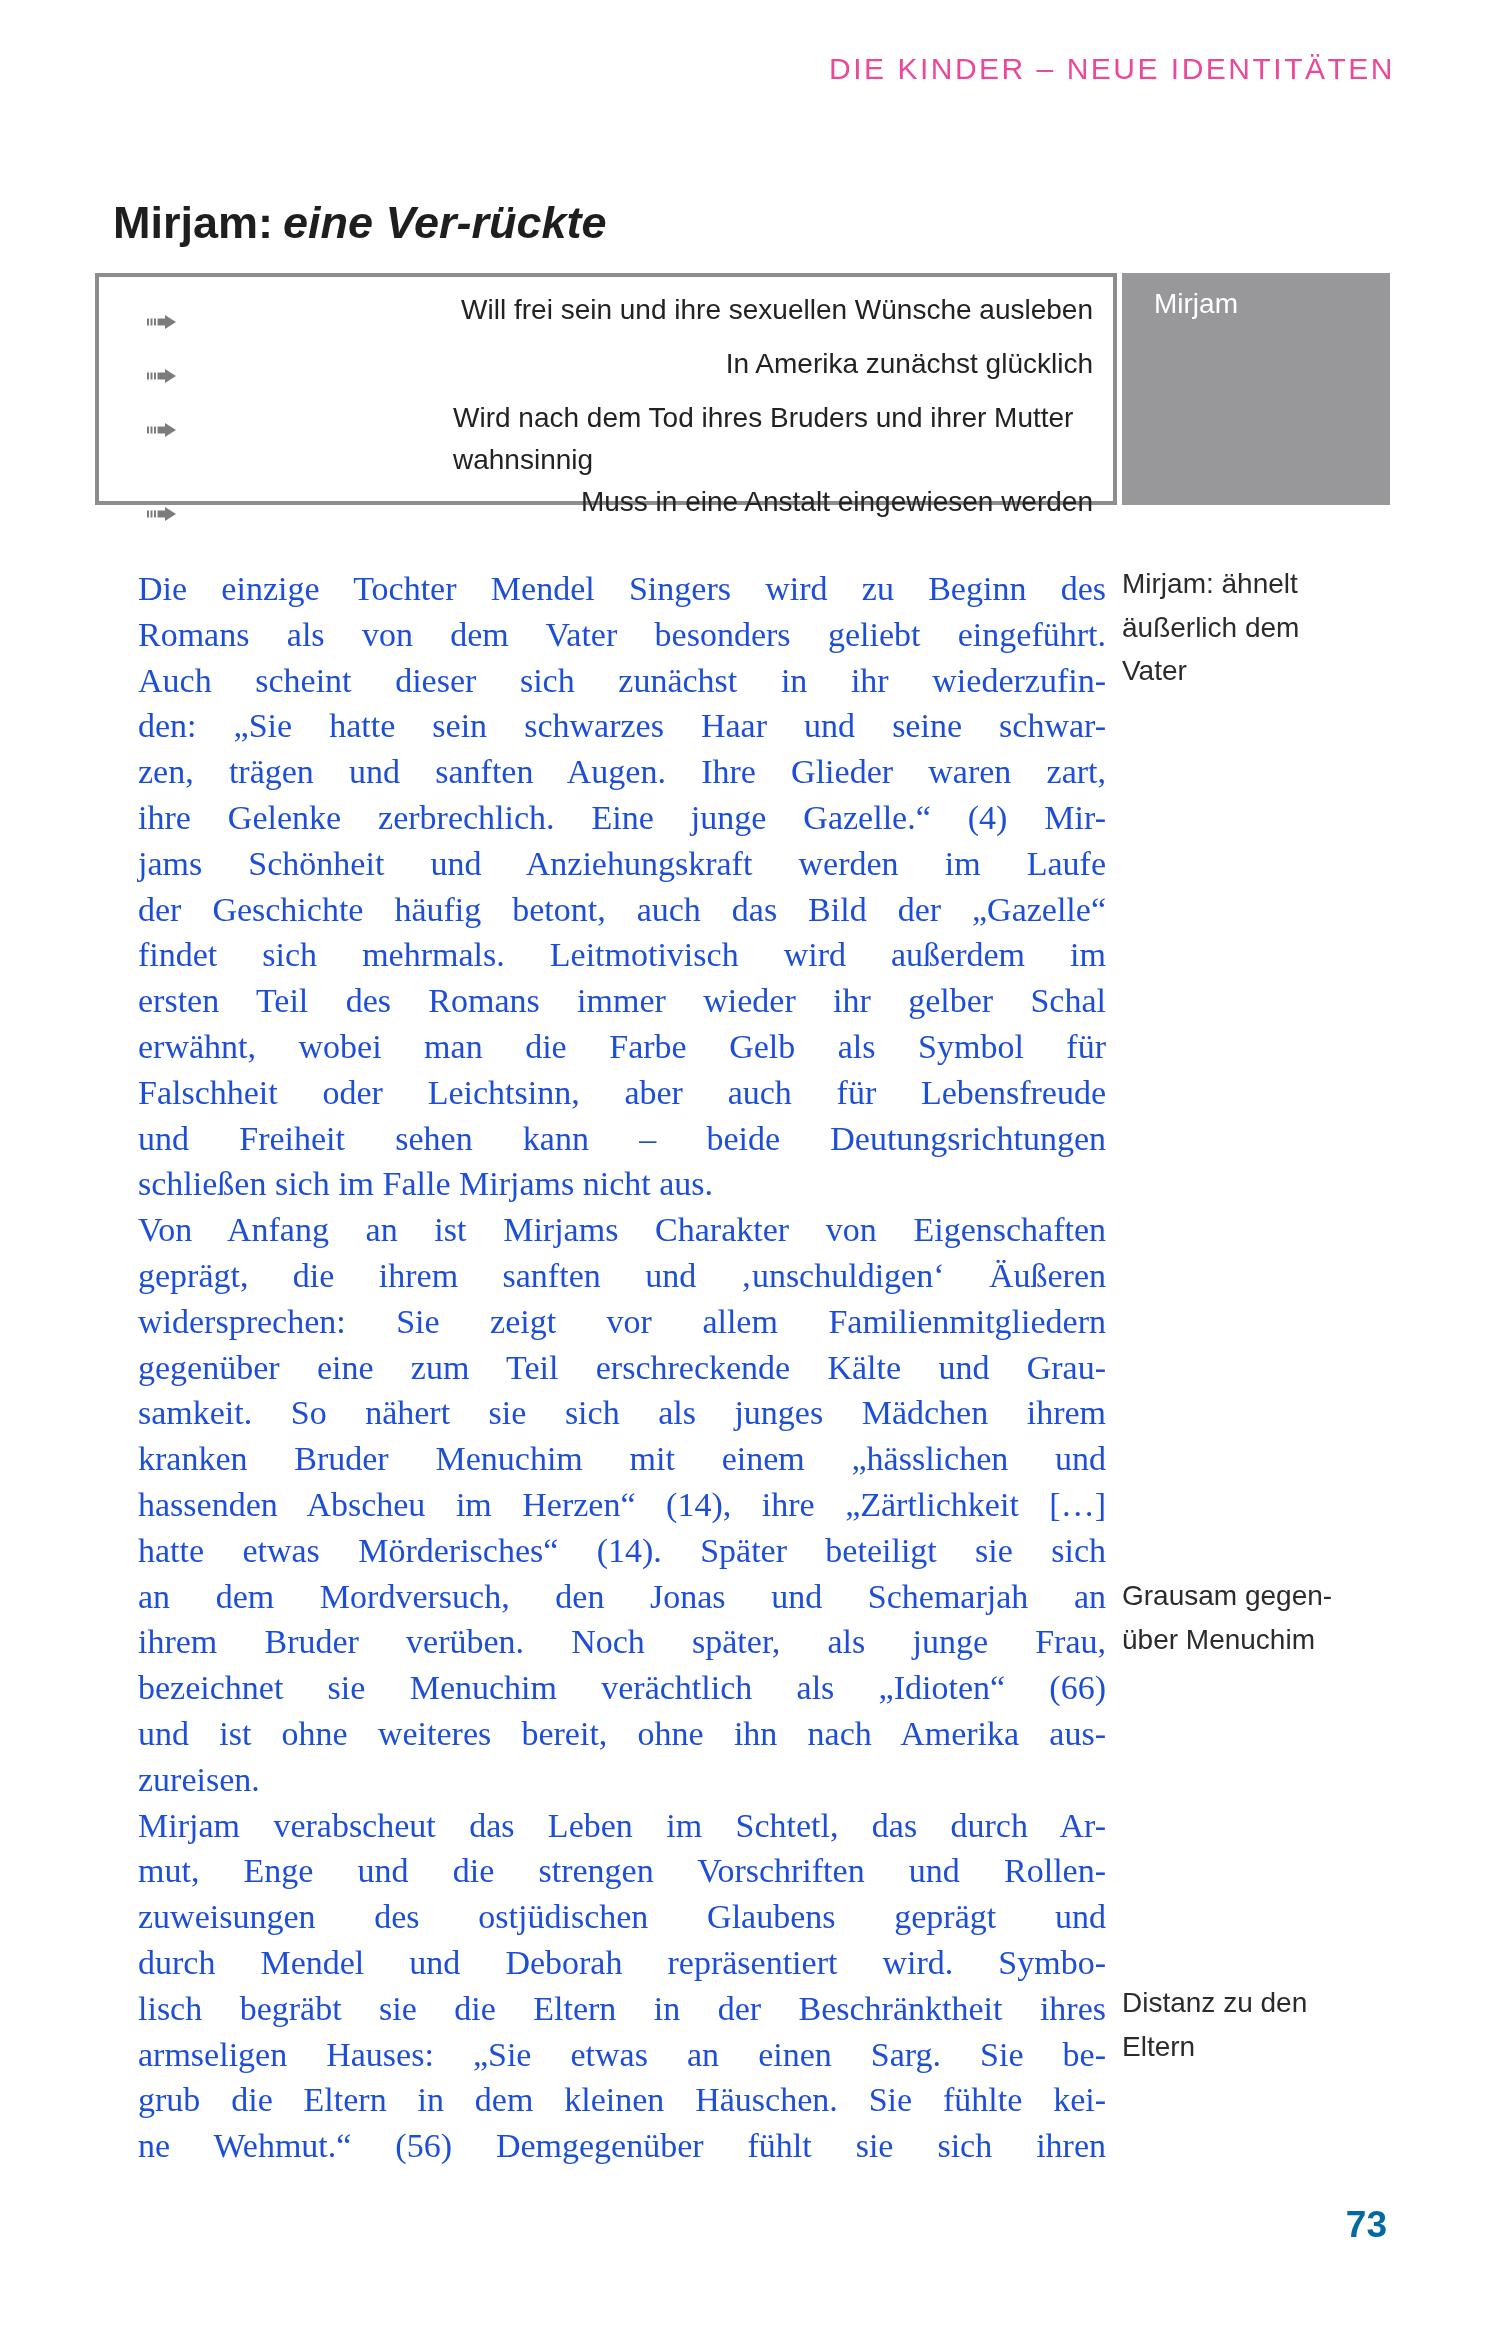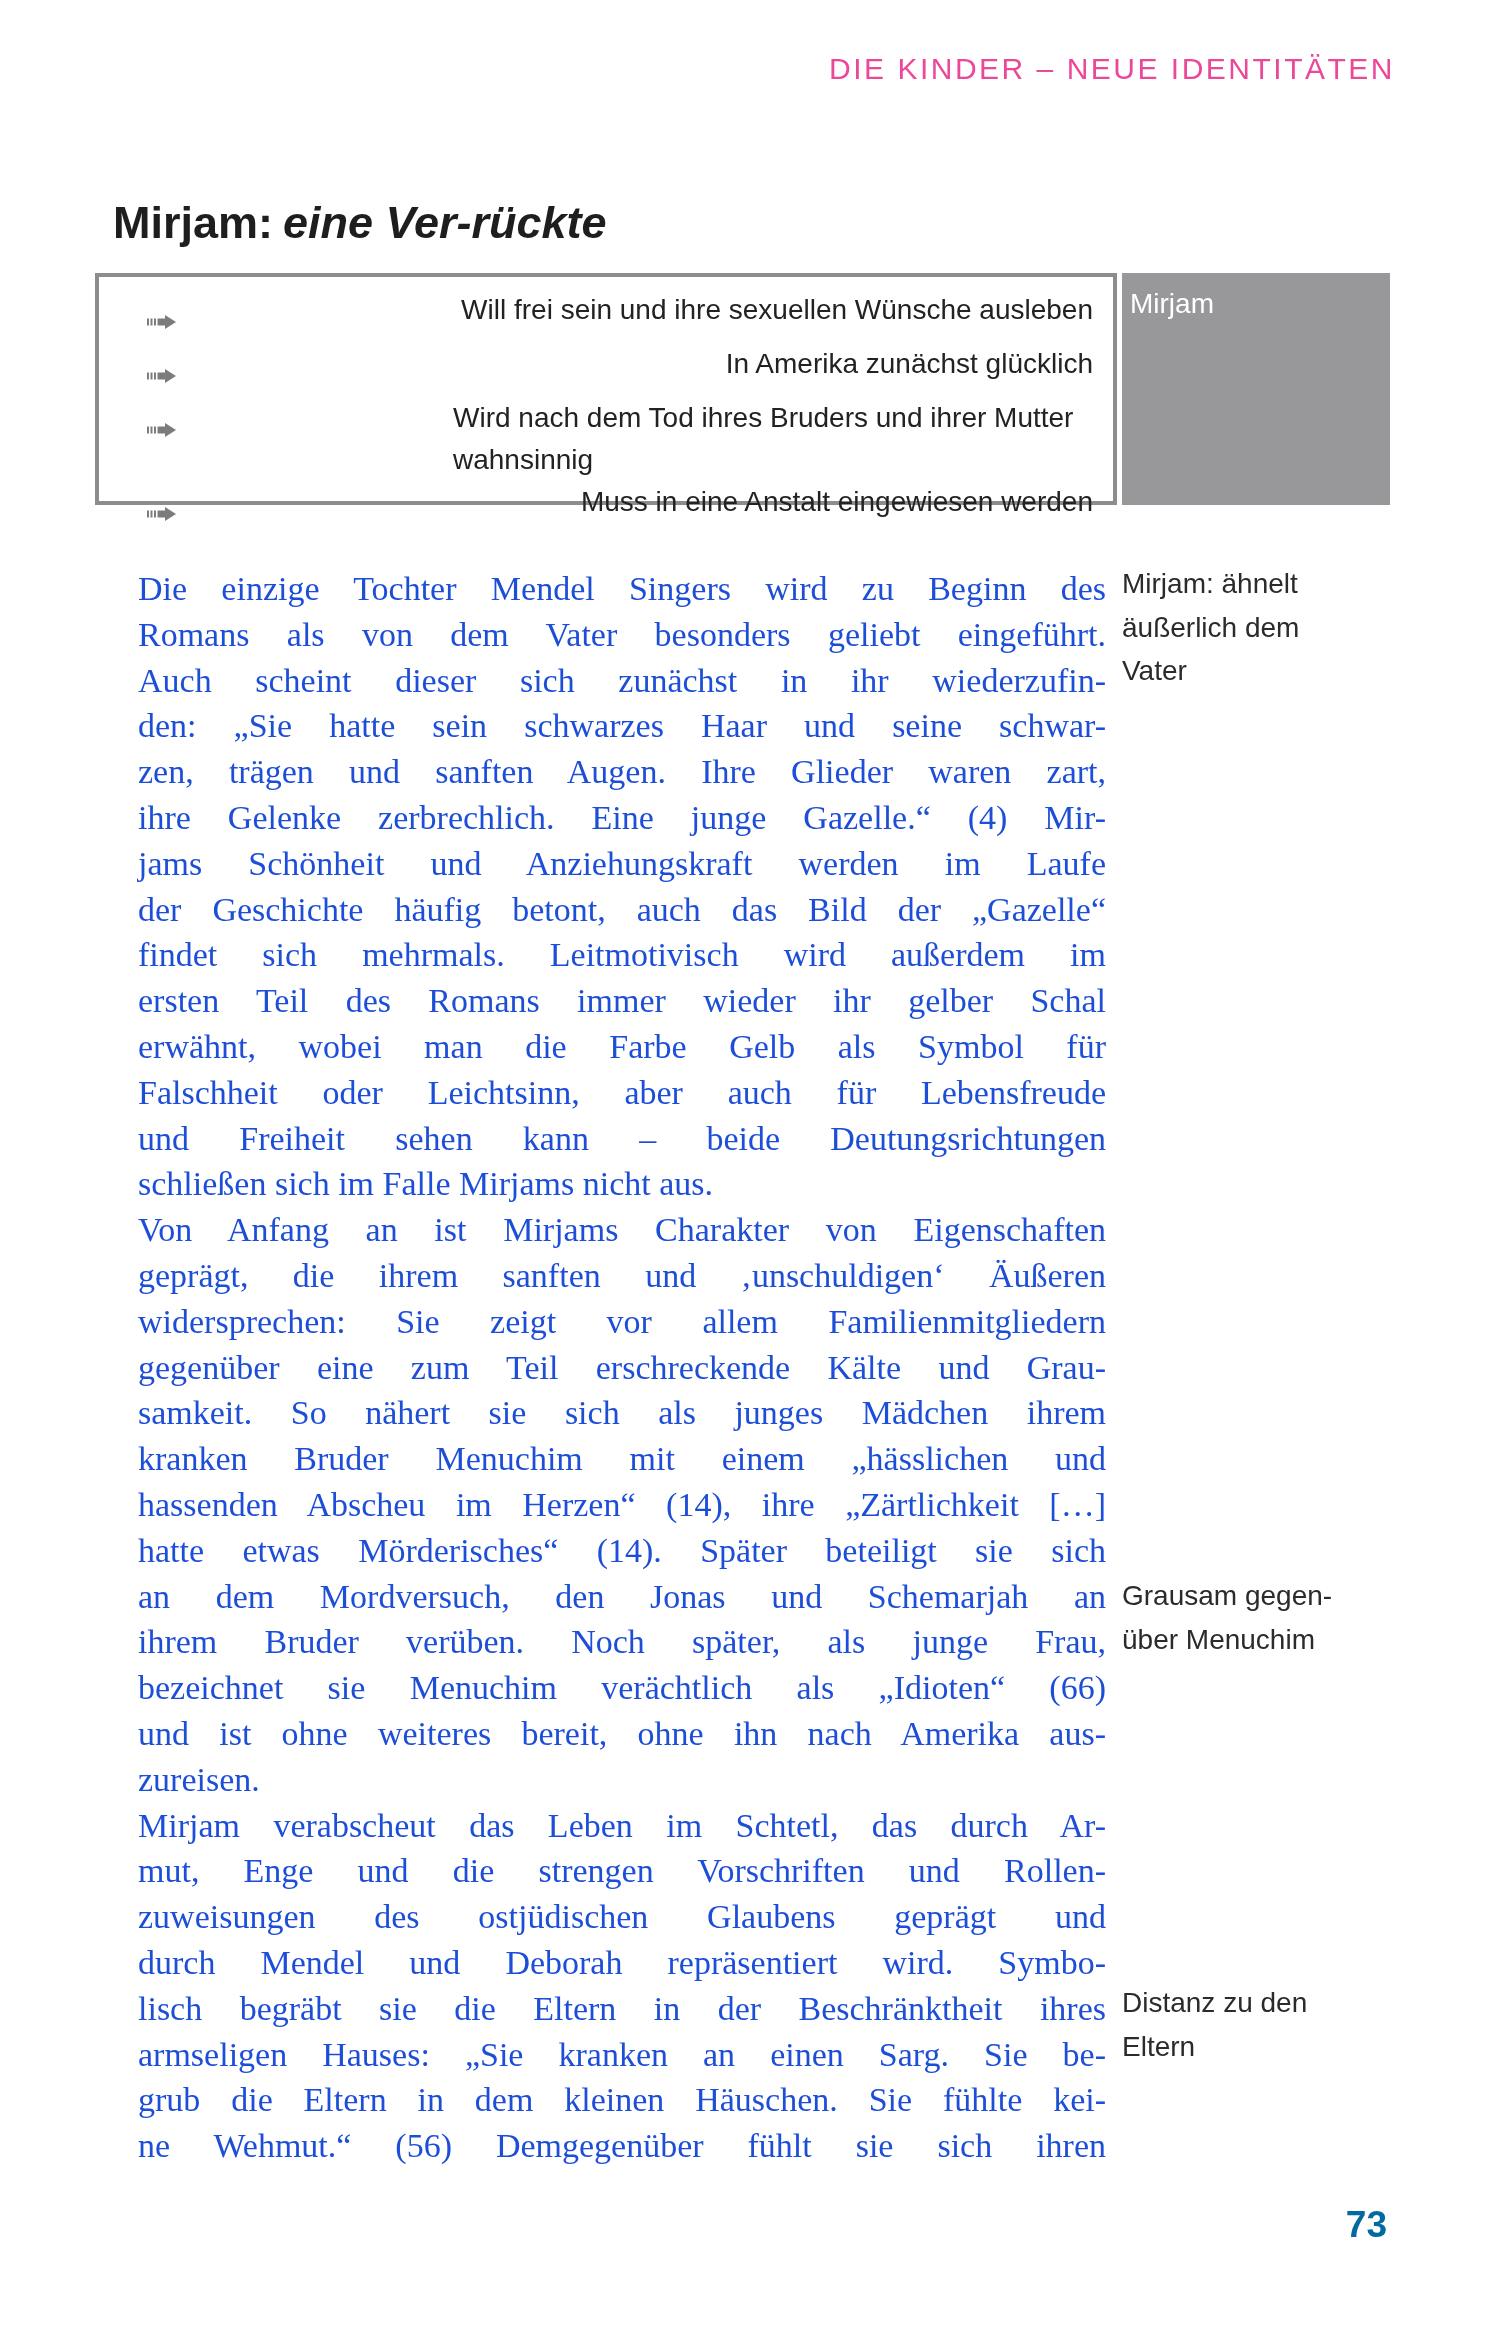--- a/index.html
+++ b/index.html
@@ -62,21 +62,21 @@
   .side-label {
     position: absolute;
     left: 1122px;
     top: 273px;
     width: 268px;
     height: 232px;
     box-sizing: border-box;
     background: #98989a;
     color: #ffffff;
     font-size: 28px;
-    padding: 15px 0 0 8px;
+    padding: 15px 0 0 32px;
   }
 
   .body-text {
     position: absolute;
     left: 97px;
     top: 566px;
     width: 968px;
     font-family: "Liberation Serif", serif;
     font-size: 34px;
     line-height: 45.8px;
@@ -243,21 +243,21 @@
       <div class="body-line">Mirjam verabscheut das Leben im Schtetl, das durch Ar-</div>
 
       <div class="body-line">mut, Enge und die strengen Vorschriften und Rollen-</div>
 
       <div class="body-line">zuweisungen des ostjüdischen Glaubens geprägt und</div>
 
       <div class="body-line">durch Mendel und Deborah repräsentiert wird. Symbo-</div>
 
       <div class="body-line">lisch begräbt sie die Eltern in der Beschränktheit ihres</div>
 
-      <div class="body-line">armseligen Hauses: „Sie kranken an einen Sarg. Sie be-</div>
+      <div class="body-line">armseligen Hauses: „Sie etwas an einen Sarg. Sie be-</div>
 
       <div class="body-line">grub die Eltern in dem kleinen Häuschen. Sie fühlte kei-</div>
 
       <div class="body-line">ne Wehmut.“ (56) Demgegenüber fühlt sie sich ihren</div>
     </div>
 
   <div class="margin-note note-1">Mirjam: ähnelt
 äußerlich dem
 Vater</div>
   <div class="margin-note note-2">Grausam gegen-

